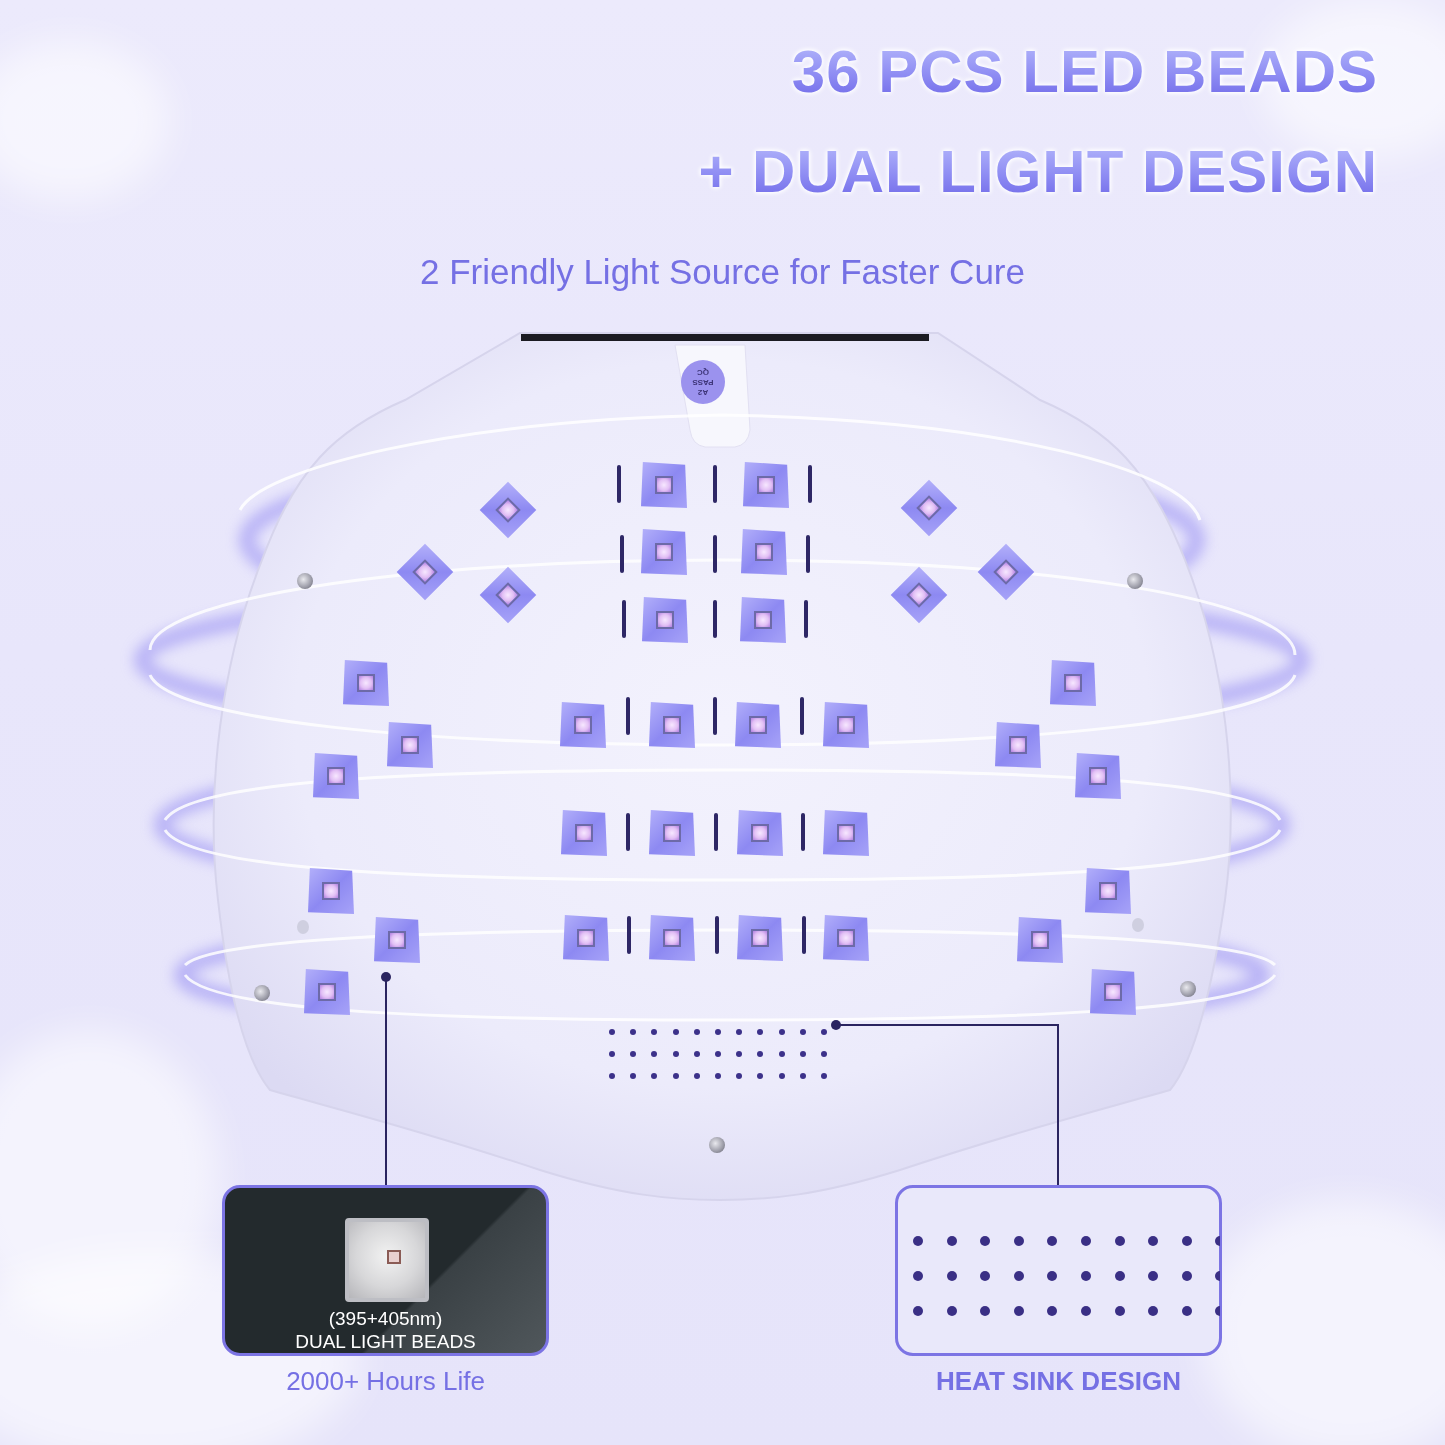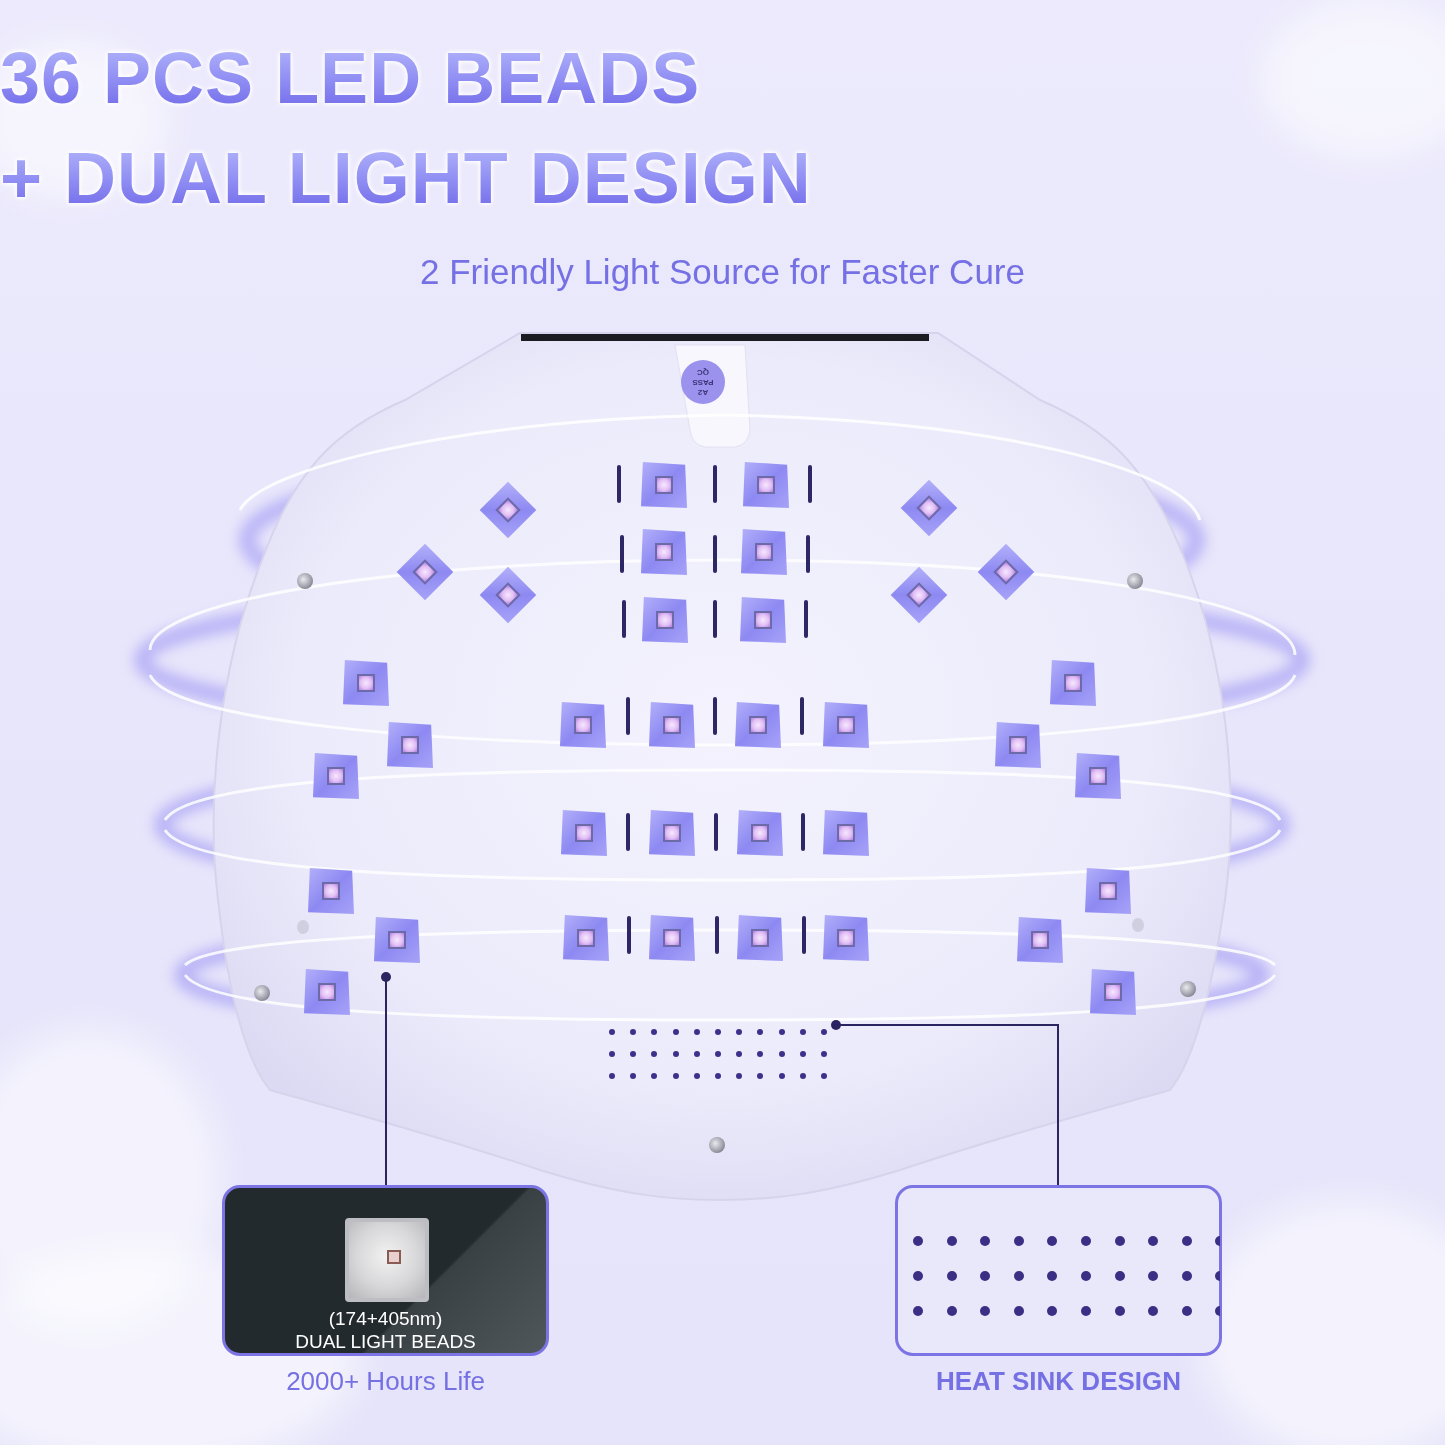--- a/index.html
+++ b/index.html
@@ -3,22 +3,22 @@
 <meta charset="utf-8">
 <style>
   html, body { margin:0; padding:0; }
   body {
     width:1445px; height:1445px; overflow:hidden; position:relative;
     background: linear-gradient(180deg, #eceafc 0%, #e8e6fb 45%, #e6e4fa 100%);
     font-family: "Liberation Sans", "DejaVu Sans", sans-serif;
   }
   .cloud { position:absolute; border-radius:50%; background:rgba(255,255,255,0.55); filter: blur(18px); }
   .headline {
-    position:absolute; left:0; width:1378px; text-align:left;
-    font-weight:700; font-size:72px; line-height:1; letter-spacing:1px;
+    position:absolute; left:0; width:1378px; text-align:right;
+    font-weight:700; font-size:60px; line-height:1; letter-spacing:1px;
     color:#7f78ee;
     background: linear-gradient(180deg, #b4b7fb 0%, #8e8cf3 55%, #6f68e8 100%);
     -webkit-background-clip:text; background-clip:text; -webkit-text-fill-color: transparent;
     filter: drop-shadow(0 0 2px #ffffff) drop-shadow(0 0 2px #ffffff);
   }
   .h1 { top:42px; }
   .h2 { top:142px; }
   .subtitle {
     position:absolute; top:252px; left:0; width:1445px; text-align:center;
     font-size:35px; color:#7570e4;
@@ -300,21 +300,21 @@
 <div class="leader-dot" style="left:386px;top:977px;"></div>
 <div class="leader" style="left:385px;top:977px;width:2px;height:208px;"></div>
 <div class="leader-dot" style="left:836px;top:1025px;"></div>
 <div class="leader" style="left:836px;top:1024px;width:222px;height:2px;"></div>
 <div class="leader" style="left:1057px;top:1024px;width:2px;height:161px;"></div>
 
 <div class="card card-dark">
   <div class="led-photo">
       <div class="die"></div>
     </div>
-  <div class="card-text" style="top:120px;">(174+405nm)</div>
+  <div class="card-text" style="top:120px;">(395+405nm)</div>
   <div class="card-text" style="top:143px;">DUAL LIGHT BEADS</div>
 </div>
 <div class="caption" style="left:222px;top:1366px;width:327px;">2000+ Hours Life</div>
 
 <div class="card card-light">
   <div id="card-vents">
       <div class="hs-dot" style="left: 20px; top: 53px;"></div>
       <div class="hs-dot" style="left: 53.6px; top: 53px;"></div>
       <div class="hs-dot" style="left: 87.2px; top: 53px;"></div>
       <div class="hs-dot" style="left: 120.8px; top: 53px;"></div>

